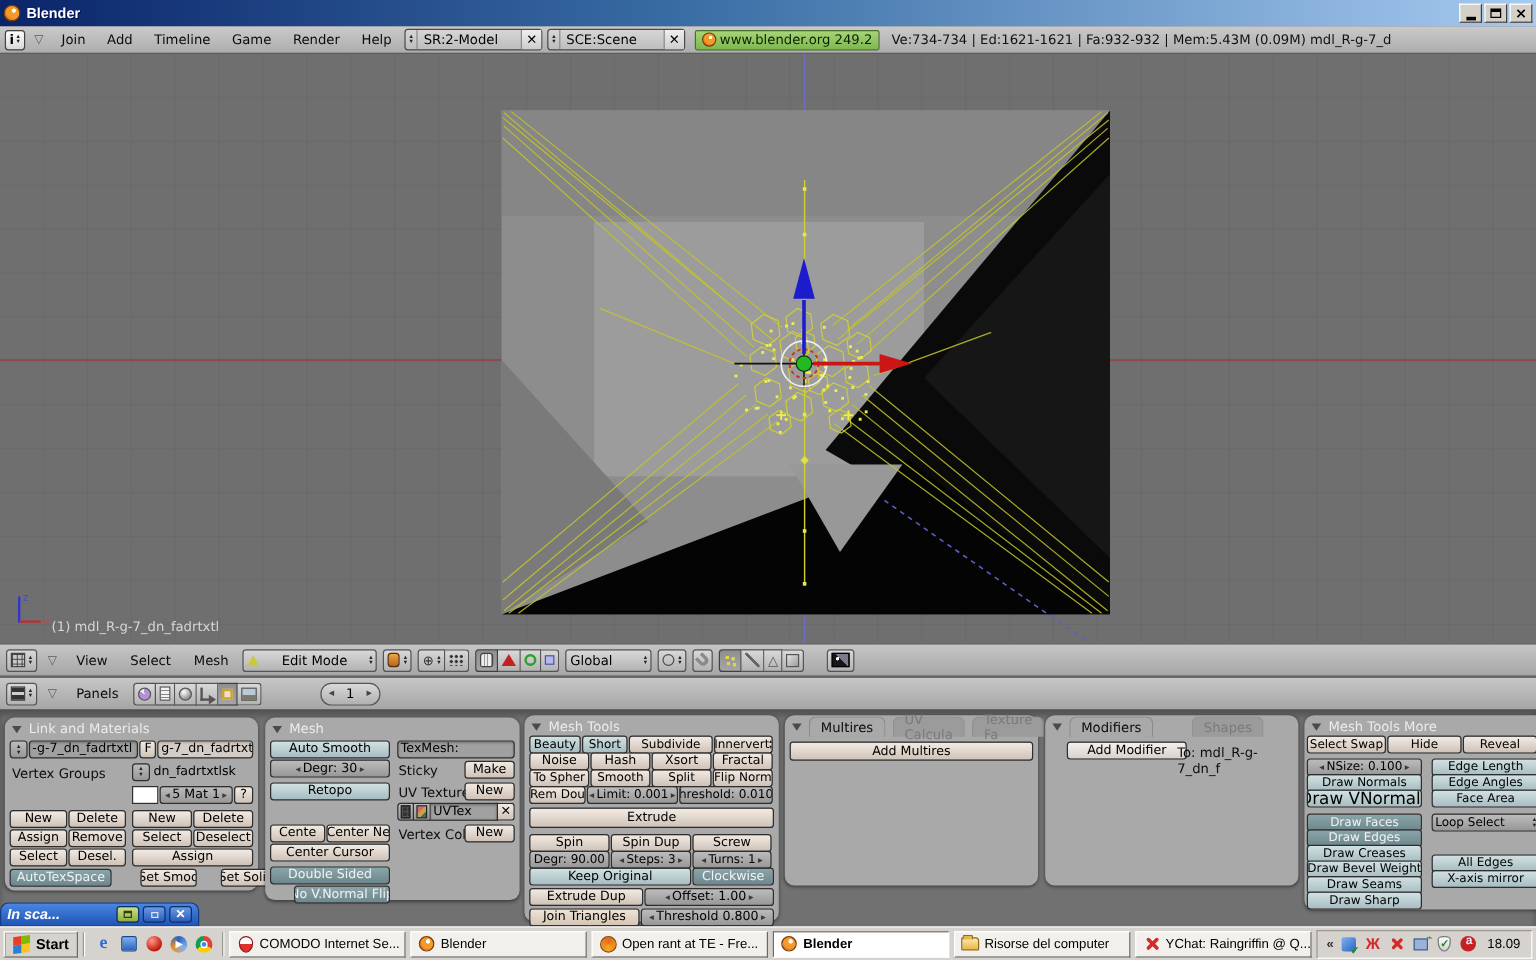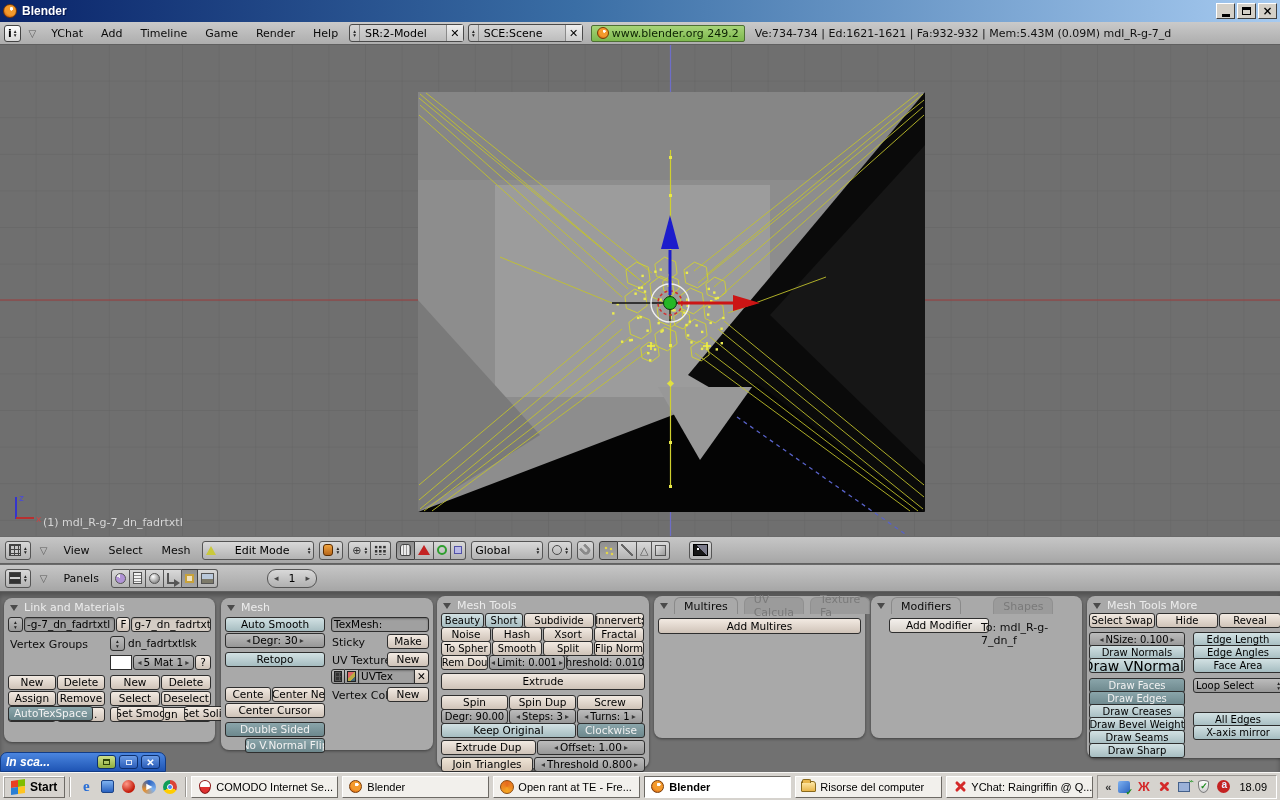--- a/index.html
+++ b/index.html
@@ -189,21 +189,21 @@
       <span class="glyph-x">×</span>
     </span>
 </div>
 
 <div class="menubar">
   <span class="ibtn">i<span class="sp">
         <i>▴</i>
         <i>▾</i>
       </span></span>
   <span class="wsplit">▽</span>
-  <span class="menu">YChat</span>
+  <span class="menu">Join</span>
   <span class="menu">Add</span>
   <span class="menu">Timeline</span>
   <span class="menu">Game</span>
   <span class="menu">Render</span>
   <span class="menu">Help</span>
   <span class="combo">
     <span class="spbtn">
         <span class="sp">
           <i>▴</i>
           <i>▾</i>
@@ -565,21 +565,21 @@
       <span class="c b" style="width:50px;">New</span>
       <span class="c b" style="width:50px;">Delete</span>
     </div>
     <div class="r" style="left:106px;top:93px;width:101px;">
       <span class="c b" style="width:50px;">Select</span>
       <span class="c b" style="width:50px;">Deselect</span>
     </div>
     <div class="r" style="left:106px;top:109px;width:101px;">
       <span class="c b" style="width:101px;">Assign</span>
     </div>
-    <div class="r" style="left:4px;top:108px;width:219px;gap:20px;">
+    <div class="r" style="left:4px;top:126px;width:219px;gap:20px;">
       <span class="c on" style="width:97px;">AutoTexSpace</span>
       <span class="c b" style="width:52px;margin-left:4px;">Set Smoo</span>
       <span class="c b" style="width:49px;">Set Solid</span>
     </div>
   </div>
 
   <div class="panel" style="left:221px;top:6px;width:212px;height:152px;">
     <div class="ptitle">
       <span class="tri-dn"></span>
       <span>Mesh</span>

